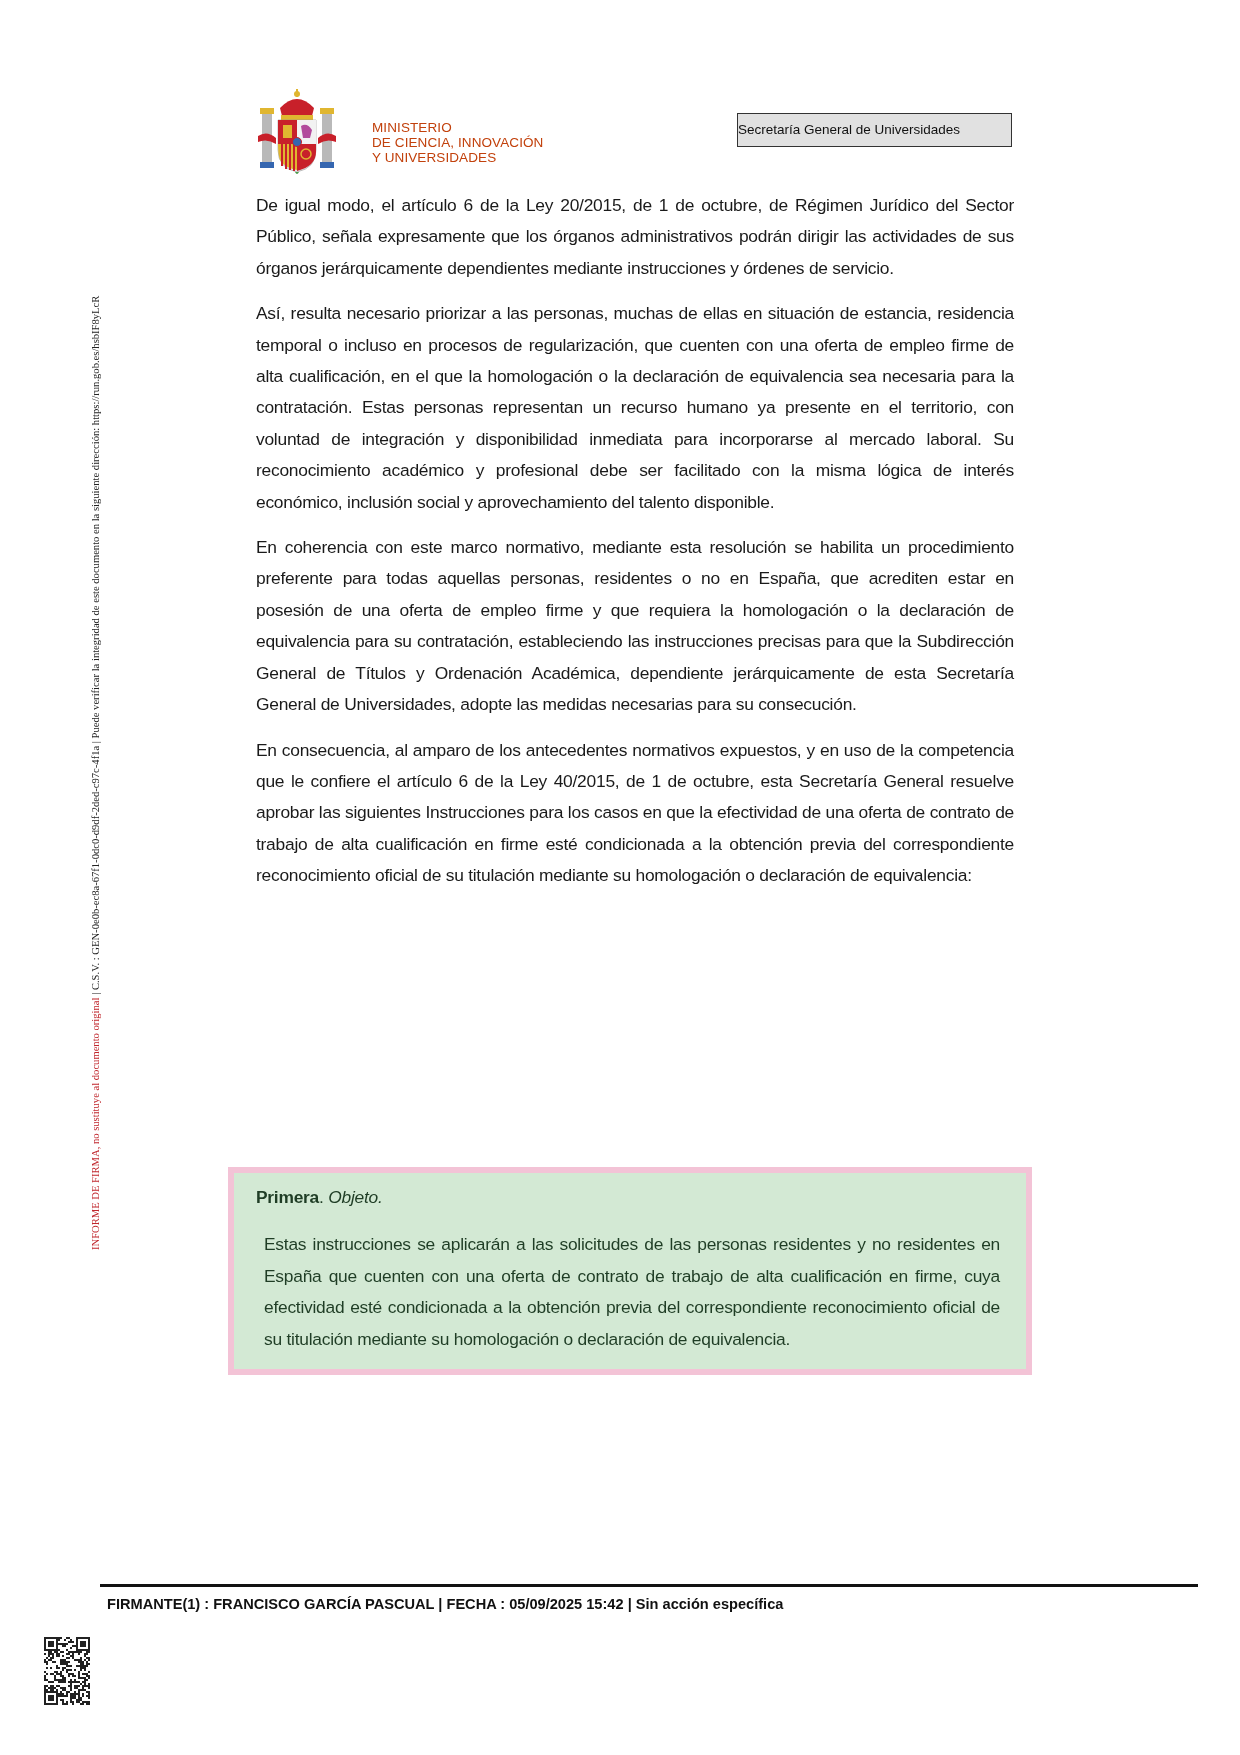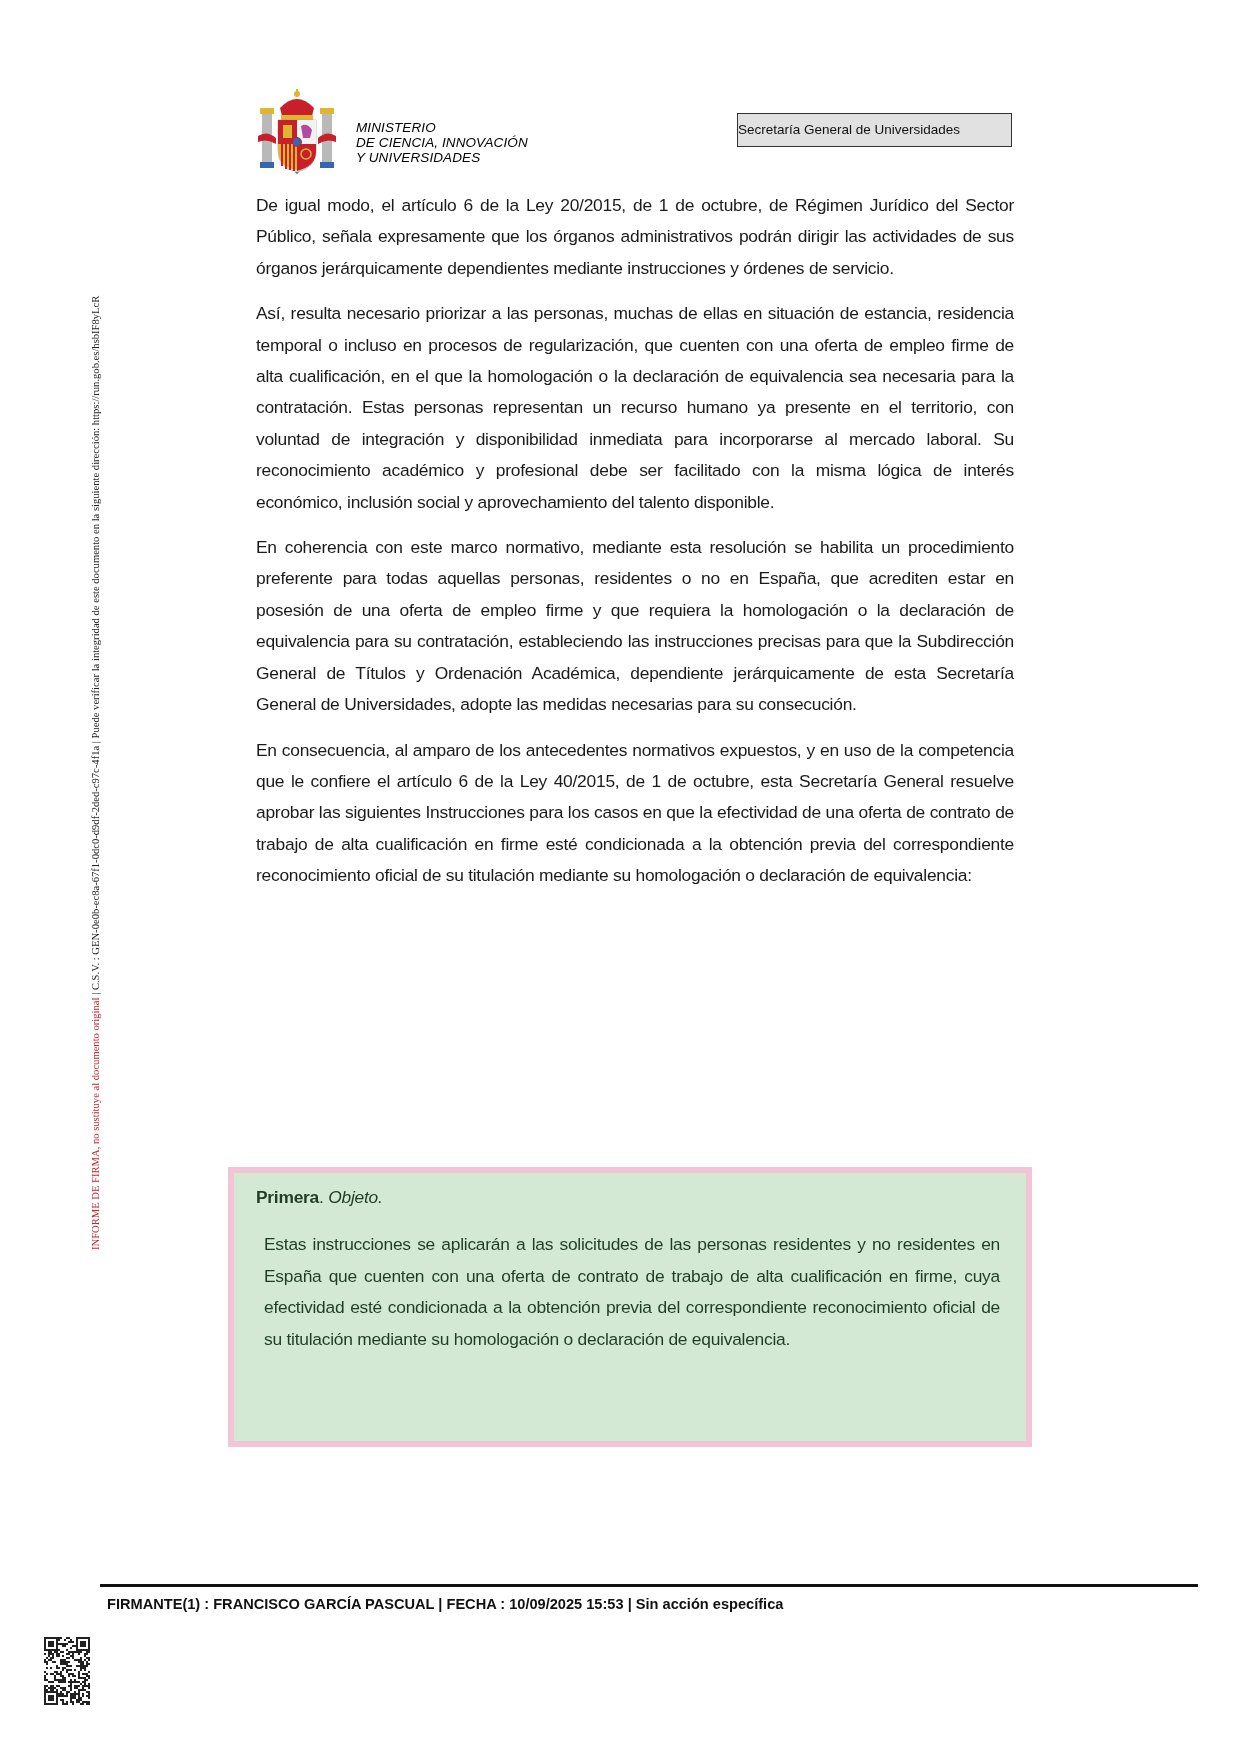--- a/index.html
+++ b/index.html
@@ -8,36 +8,36 @@
   .side-stamp {
     position: absolute; left: 90px; top: 1250px;
     transform-origin: 0 0; transform: rotate(-90deg);
     white-space: nowrap; font-family: "Liberation Serif", serif; font-size: 10.6px; color: #222;
   }
   .side-stamp .red { color: #c0272d; }
 
   .header-logo { position: absolute; left: 258px; top: 86px; width: 300px; height: 92px; }
   .coat { position: absolute; left: 0; top: 0; width: 78px; height: 92px; }
   .ministry-name {
-    position: absolute; left: 98px; top: 34px; font-size: 13.5px; line-height: 15px; color: #000000;
-    letter-spacing: 0.1px; text-transform: uppercase; font-style: italic;
+    position: absolute; left: 114px; top: 34px; font-size: 13.5px; line-height: 15px; color: #c2410c;
+    letter-spacing: 0.1px; text-transform: uppercase;
   }
   .dept-box {
     position: absolute; left: 737px; top: 113px; width: 275px; height: 34px;
     background: #e1e1e1; border: 1.5px solid #333; box-sizing: border-box;
     font-size: 13.5px; line-height: 31px; color: #111;
   }
 
   .content { position: absolute; left: 256px; top: 190px; width: 758px;
     font-family: "Liberation Sans", sans-serif; font-size: 17.4px; line-height: 31.4px; color: #1a1a1a;
     letter-spacing: -0.25px; }
   .content p { margin: 0 0 14px 0; text-align: justify; }
 
   .article-box {
-    position: absolute; left: 228px; top: 1167px; width: 804px; height: 280px;
+    position: absolute; left: 228px; top: 1167px; width: 804px; height: 208px;
     background: #d3e9d4; border: 6px solid #f3c3d6; box-sizing: border-box;
     padding: 9px 18px 12px 22px; font-size: 17.4px; line-height: 31.4px; color: #1f3d25; letter-spacing: -0.25px;
   }
   .article-box .heading { margin: 0 0 16px 0; }
   .article-box .heading b { font-weight: bold; }
   .article-box .heading i { font-style: italic; }
   .article-box p { margin: 8px; text-align: justify; }
 
   .footer-rule { position: absolute; left: 100px; top: 1584px; width: 1098px; height: 3px; background: #111; }
   .footer { position: absolute; left: 107px; top: 1592px; font-family: "Liberation Sans", sans-serif;
@@ -97,21 +97,21 @@
   <p>En consecuencia, al amparo de los antecedentes normativos expuestos, y en uso de la competencia que le confiere el artículo 6 de la Ley 40/2015, de 1 de octubre, esta Secretaría General resuelve aprobar las siguientes Instrucciones para los casos en que la efectividad de una oferta de contrato de trabajo de alta cualificación en firme esté condicionada a la obtención previa del correspondiente reconocimiento oficial de su titulación mediante su homologación o declaración de equivalencia:</p>
 </div>
 
 <div class="article-box">
   <div class="heading"><b>Primera</b><span>. </span><i>Objeto.</i></div>
   <p>Estas instrucciones se aplicarán a las solicitudes de las personas residentes y no residentes en España que cuenten con una oferta de contrato de trabajo de alta cualificación en firme, cuya efectividad esté condicionada a la obtención previa del correspondiente reconocimiento oficial de su titulación mediante su homologación o declaración de equivalencia.</p>
 </div>
 
 <div class="footer-rule"></div>
 <div class="footer">
-  <div>FIRMANTE(1) : FRANCISCO GARCÍA PASCUAL | FECHA : 10/09/2025 15:53 | Sin acción específica</div>
+  <div>FIRMANTE(1) : FRANCISCO GARCÍA PASCUAL | FECHA : 05/09/2025 15:42 | Sin acción específica</div>
 </div>
 
 <svg class="qr" viewBox="0 0 46 68" id="qr">
     <rect x="2" y="0" width="2" height="2" fill="#222"></rect>
     <rect x="10" y="0" width="2" height="2" fill="#222"></rect>
     <rect x="14" y="0" width="2" height="2" fill="#222"></rect>
     <rect x="16" y="0" width="2" height="2" fill="#222"></rect>
     <rect x="22" y="0" width="2" height="2" fill="#222"></rect>
     <rect x="24" y="0" width="2" height="2" fill="#222"></rect>
     <rect x="32" y="0" width="2" height="2" fill="#222"></rect>

